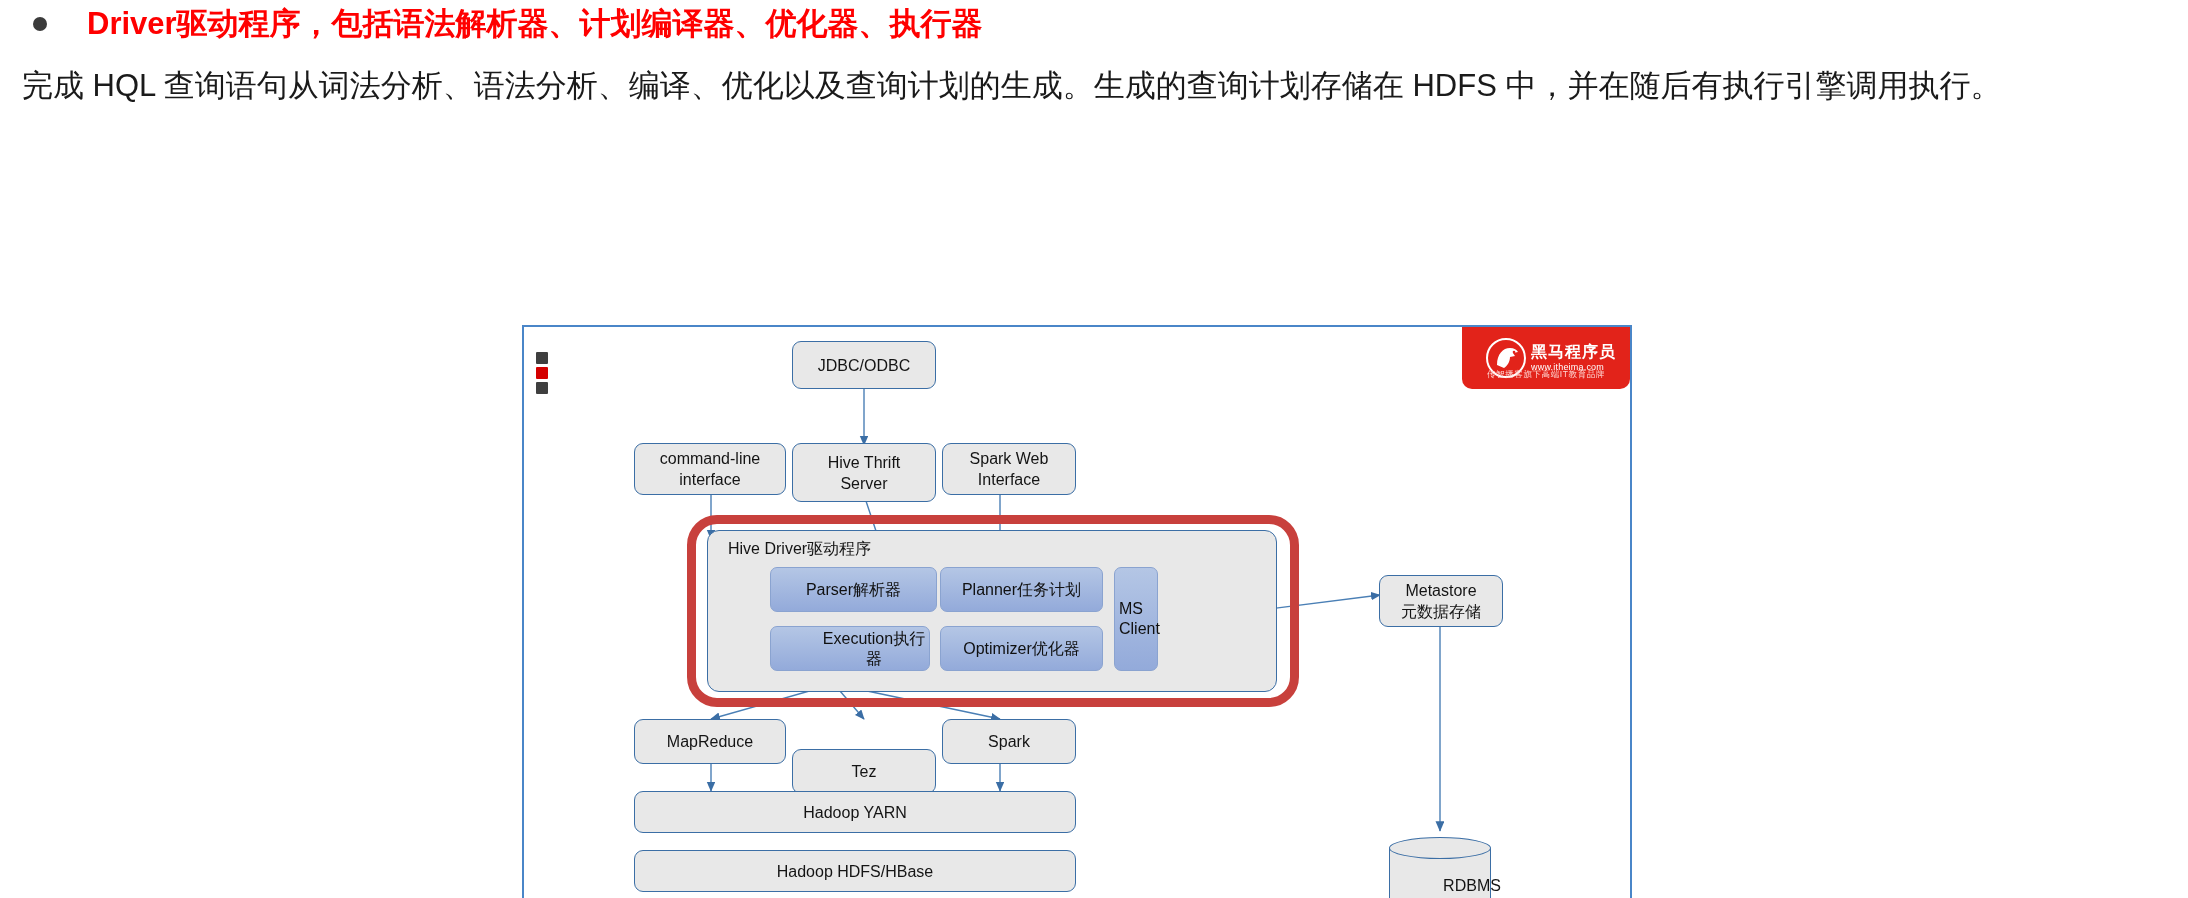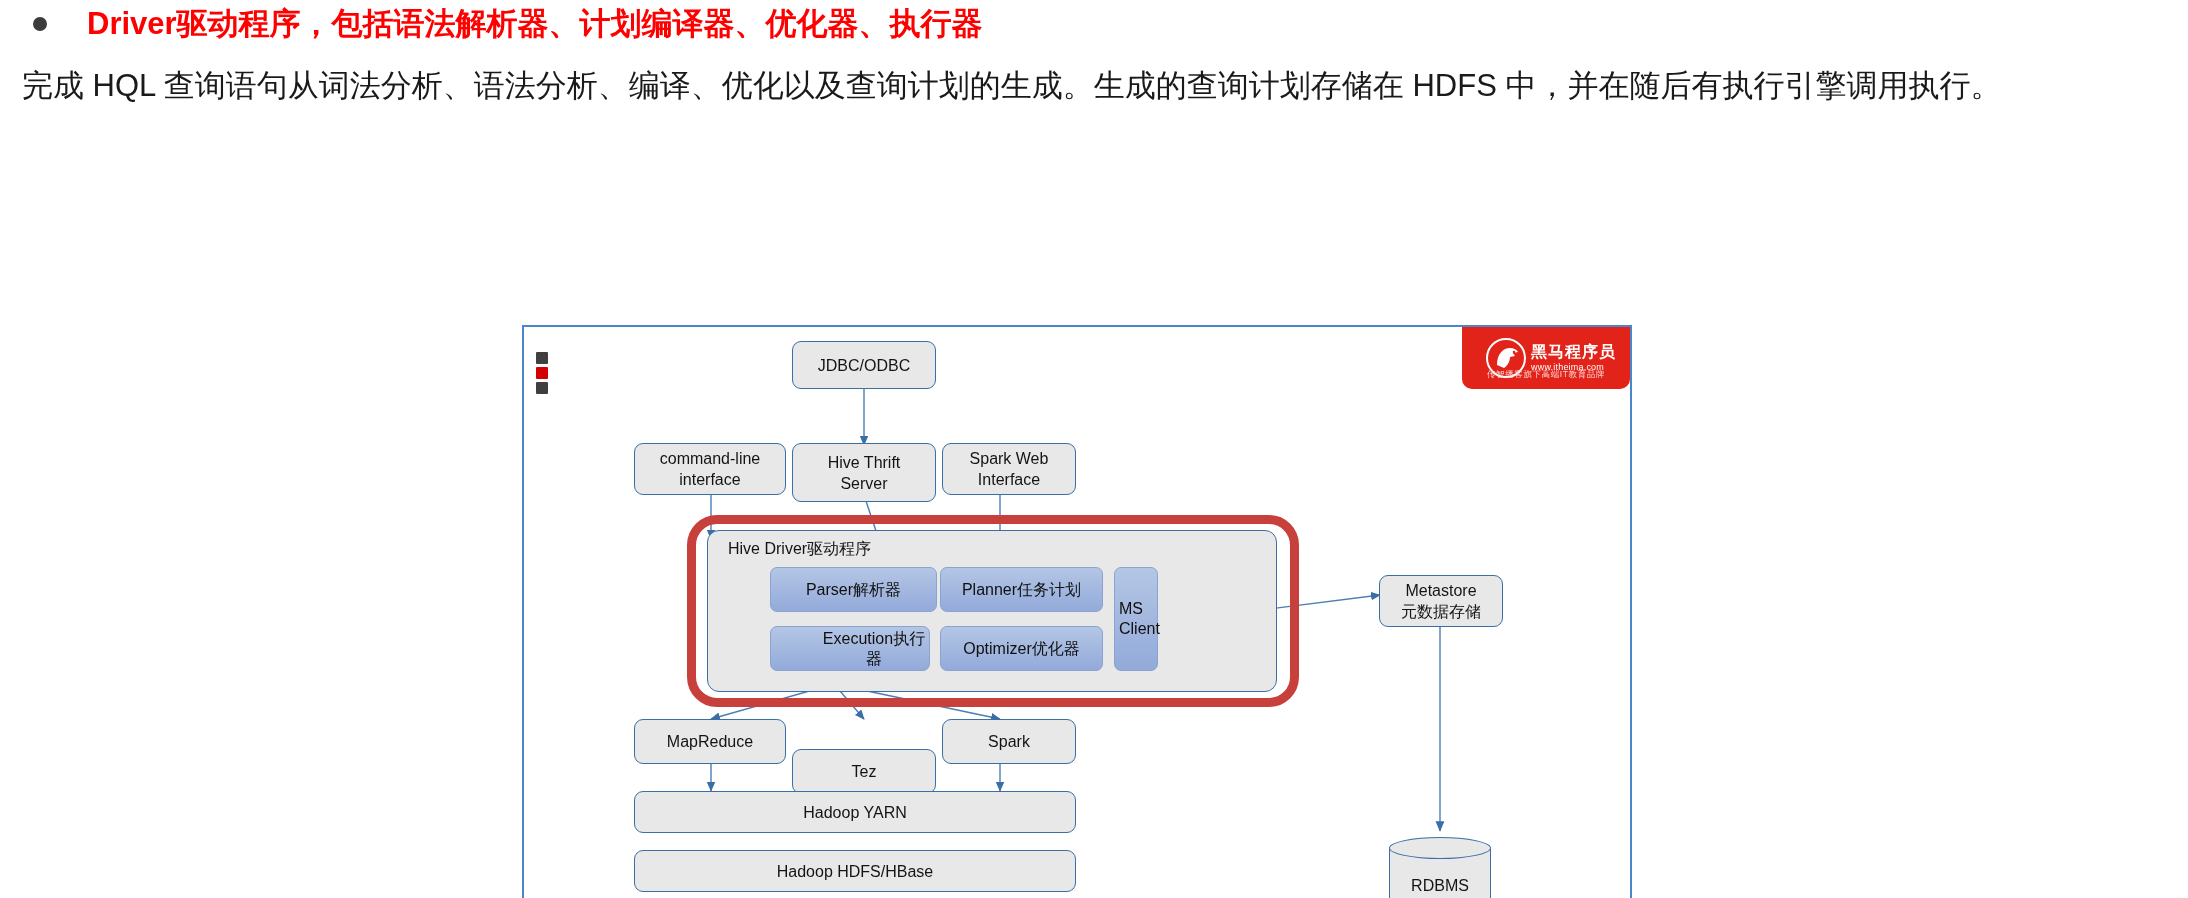--- a/index.html
+++ b/index.html
@@ -226,20 +226,21 @@
     border: 1.6px solid #3b6ea5;
     border-radius: 50%;
   }
   #rdbms-label {
     position: absolute;
     left: 0; top: 40px;
     width: 102px;
     text-align: center;
     font-size: 16px;
     color: #141414;
+    padding-left: 32px;
   }
 
   
   #connectors {
     position: absolute;
     left: 0; top: 0;
     width: 1110px; height: 585px;
     pointer-events: none;
   }
 </style>

